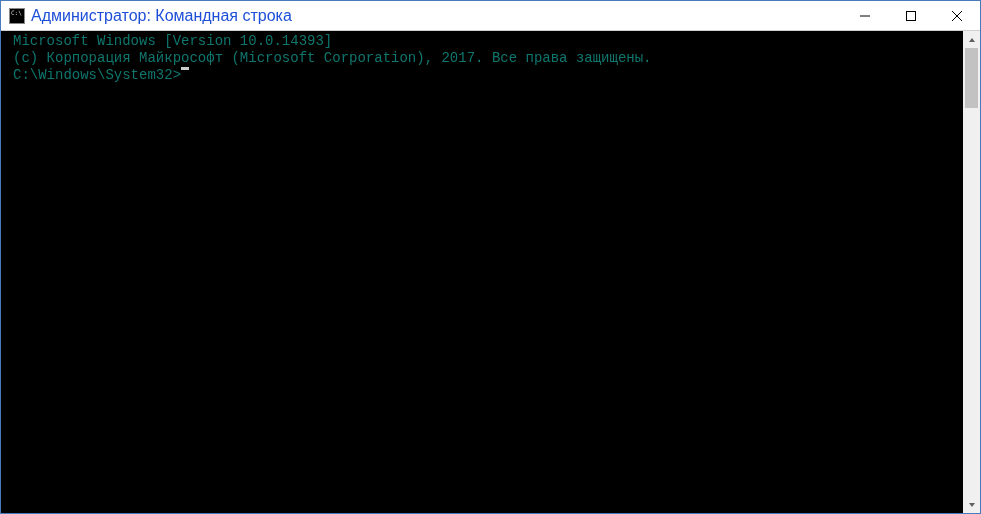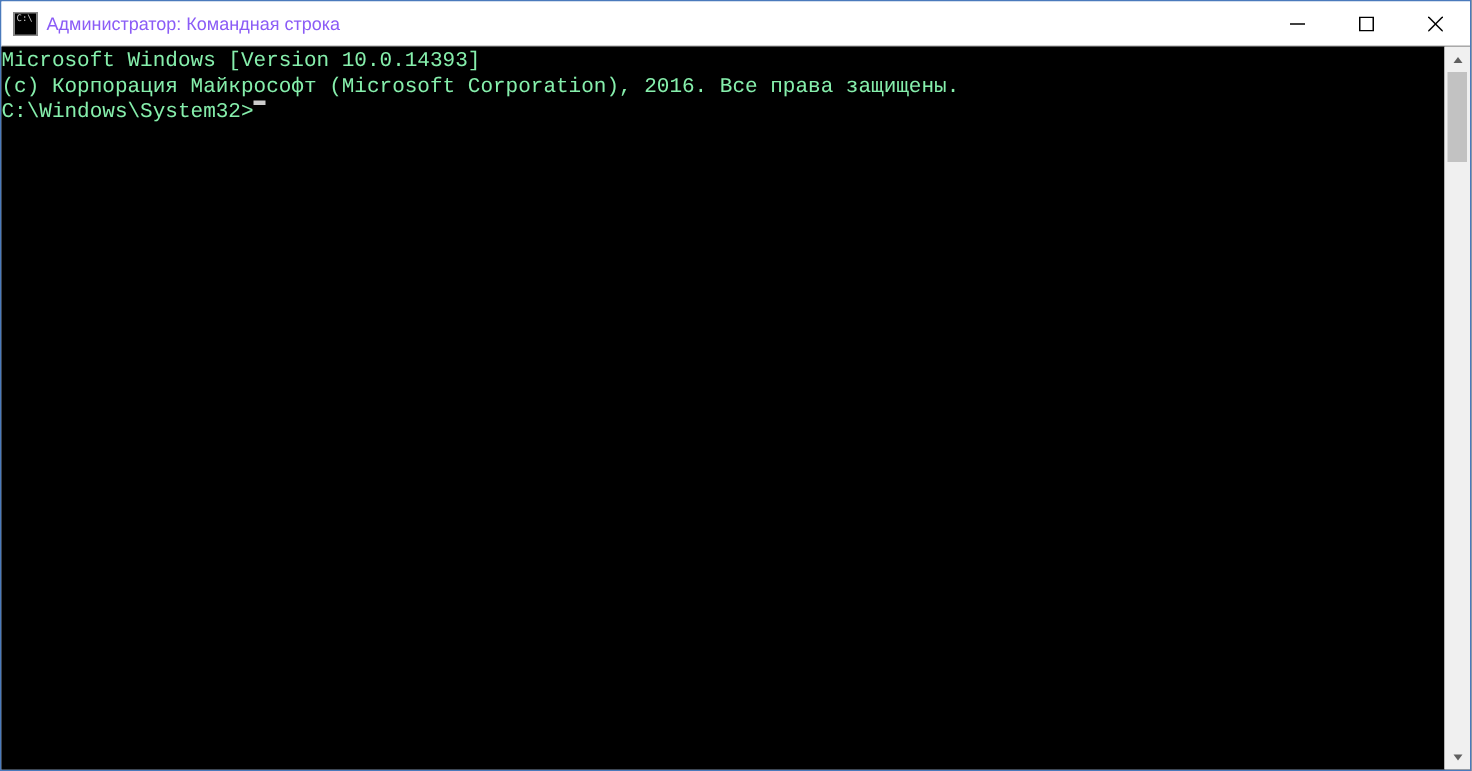--- a/index.html
+++ b/index.html
@@ -43,22 +43,22 @@
       content: "C:\\";
       position: absolute;
       top: 1px;
       left: 1px;
       font-size: 6px;
       color: #ccc;
       font-family: monospace;
       line-height: 1;
     }
     .titlebar-text {
-      font-size: 12px;
-      color: #8b5cf6;
+      font-size: 16px;
+      color: #1d4ed8;
       flex: 1;
     }
     .window-controls {
       display: flex;
       height: 100%;
     }
     .win-btn {
       width: 46px;
       height: 100%;
       display: flex;
@@ -75,25 +75,25 @@
     }
     .client {
       flex: 1;
       display: flex;
       background: #000;
       overflow: hidden;
     }
     .terminal {
       flex: 1;
       background: #000;
-      color: #86efac;
+      color: #0f766e;
       font-family: Consolas, "Courier New", monospace;
       font-size: 14px;
       line-height: 17px;
-      padding: 2px 0;
+      padding: 2px 12px;
       white-space: pre;
       overflow: hidden;
     }
     .term-line {
       display: block;
     }
     .prompt-line {
       display: flex;
     }
     .cursor {
@@ -160,21 +160,21 @@
       </div>
       <div class="win-btn close">
         <svg viewBox="0 0 10 10">
             <line x1="0" y1="0" x2="10" y2="10" stroke="black" stroke-width="1"></line>
             <line x1="10" y1="0" x2="0" y2="10" stroke="black" stroke-width="1"></line>
           </svg>
       </div>
     </div>
   </div>
   <div class="client">
-    <div class="terminal"><span class="term-line">Microsoft Windows [Version 10.0.14393]</span><span class="term-line">(c) Корпорация Майкрософт (Microsoft Corporation), 2016. Все права защищены.</span><span class="term-line"></span><span class="prompt-line"><span>C:\Windows\System32&gt;</span><span class="cursor"></span></span></div>
+    <div class="terminal"><span class="term-line">Microsoft Windows [Version 10.0.14393]</span><span class="term-line">(c) Корпорация Майкрософт (Microsoft Corporation), 2017. Все права защищены.</span><span class="term-line"></span><span class="prompt-line"><span>C:\Windows\System32&gt;</span><span class="cursor"></span></span></div>
     <div class="scrollbar">
       <div class="sb-btn">
         <svg viewBox="0 0 8 8">
             <polygon points="4,2 7,6 1,6" fill="#606060"></polygon>
           </svg>
       </div>
       <div class="sb-track">
         <div class="sb-thumb"></div>
       </div>
       <div class="sb-btn">

